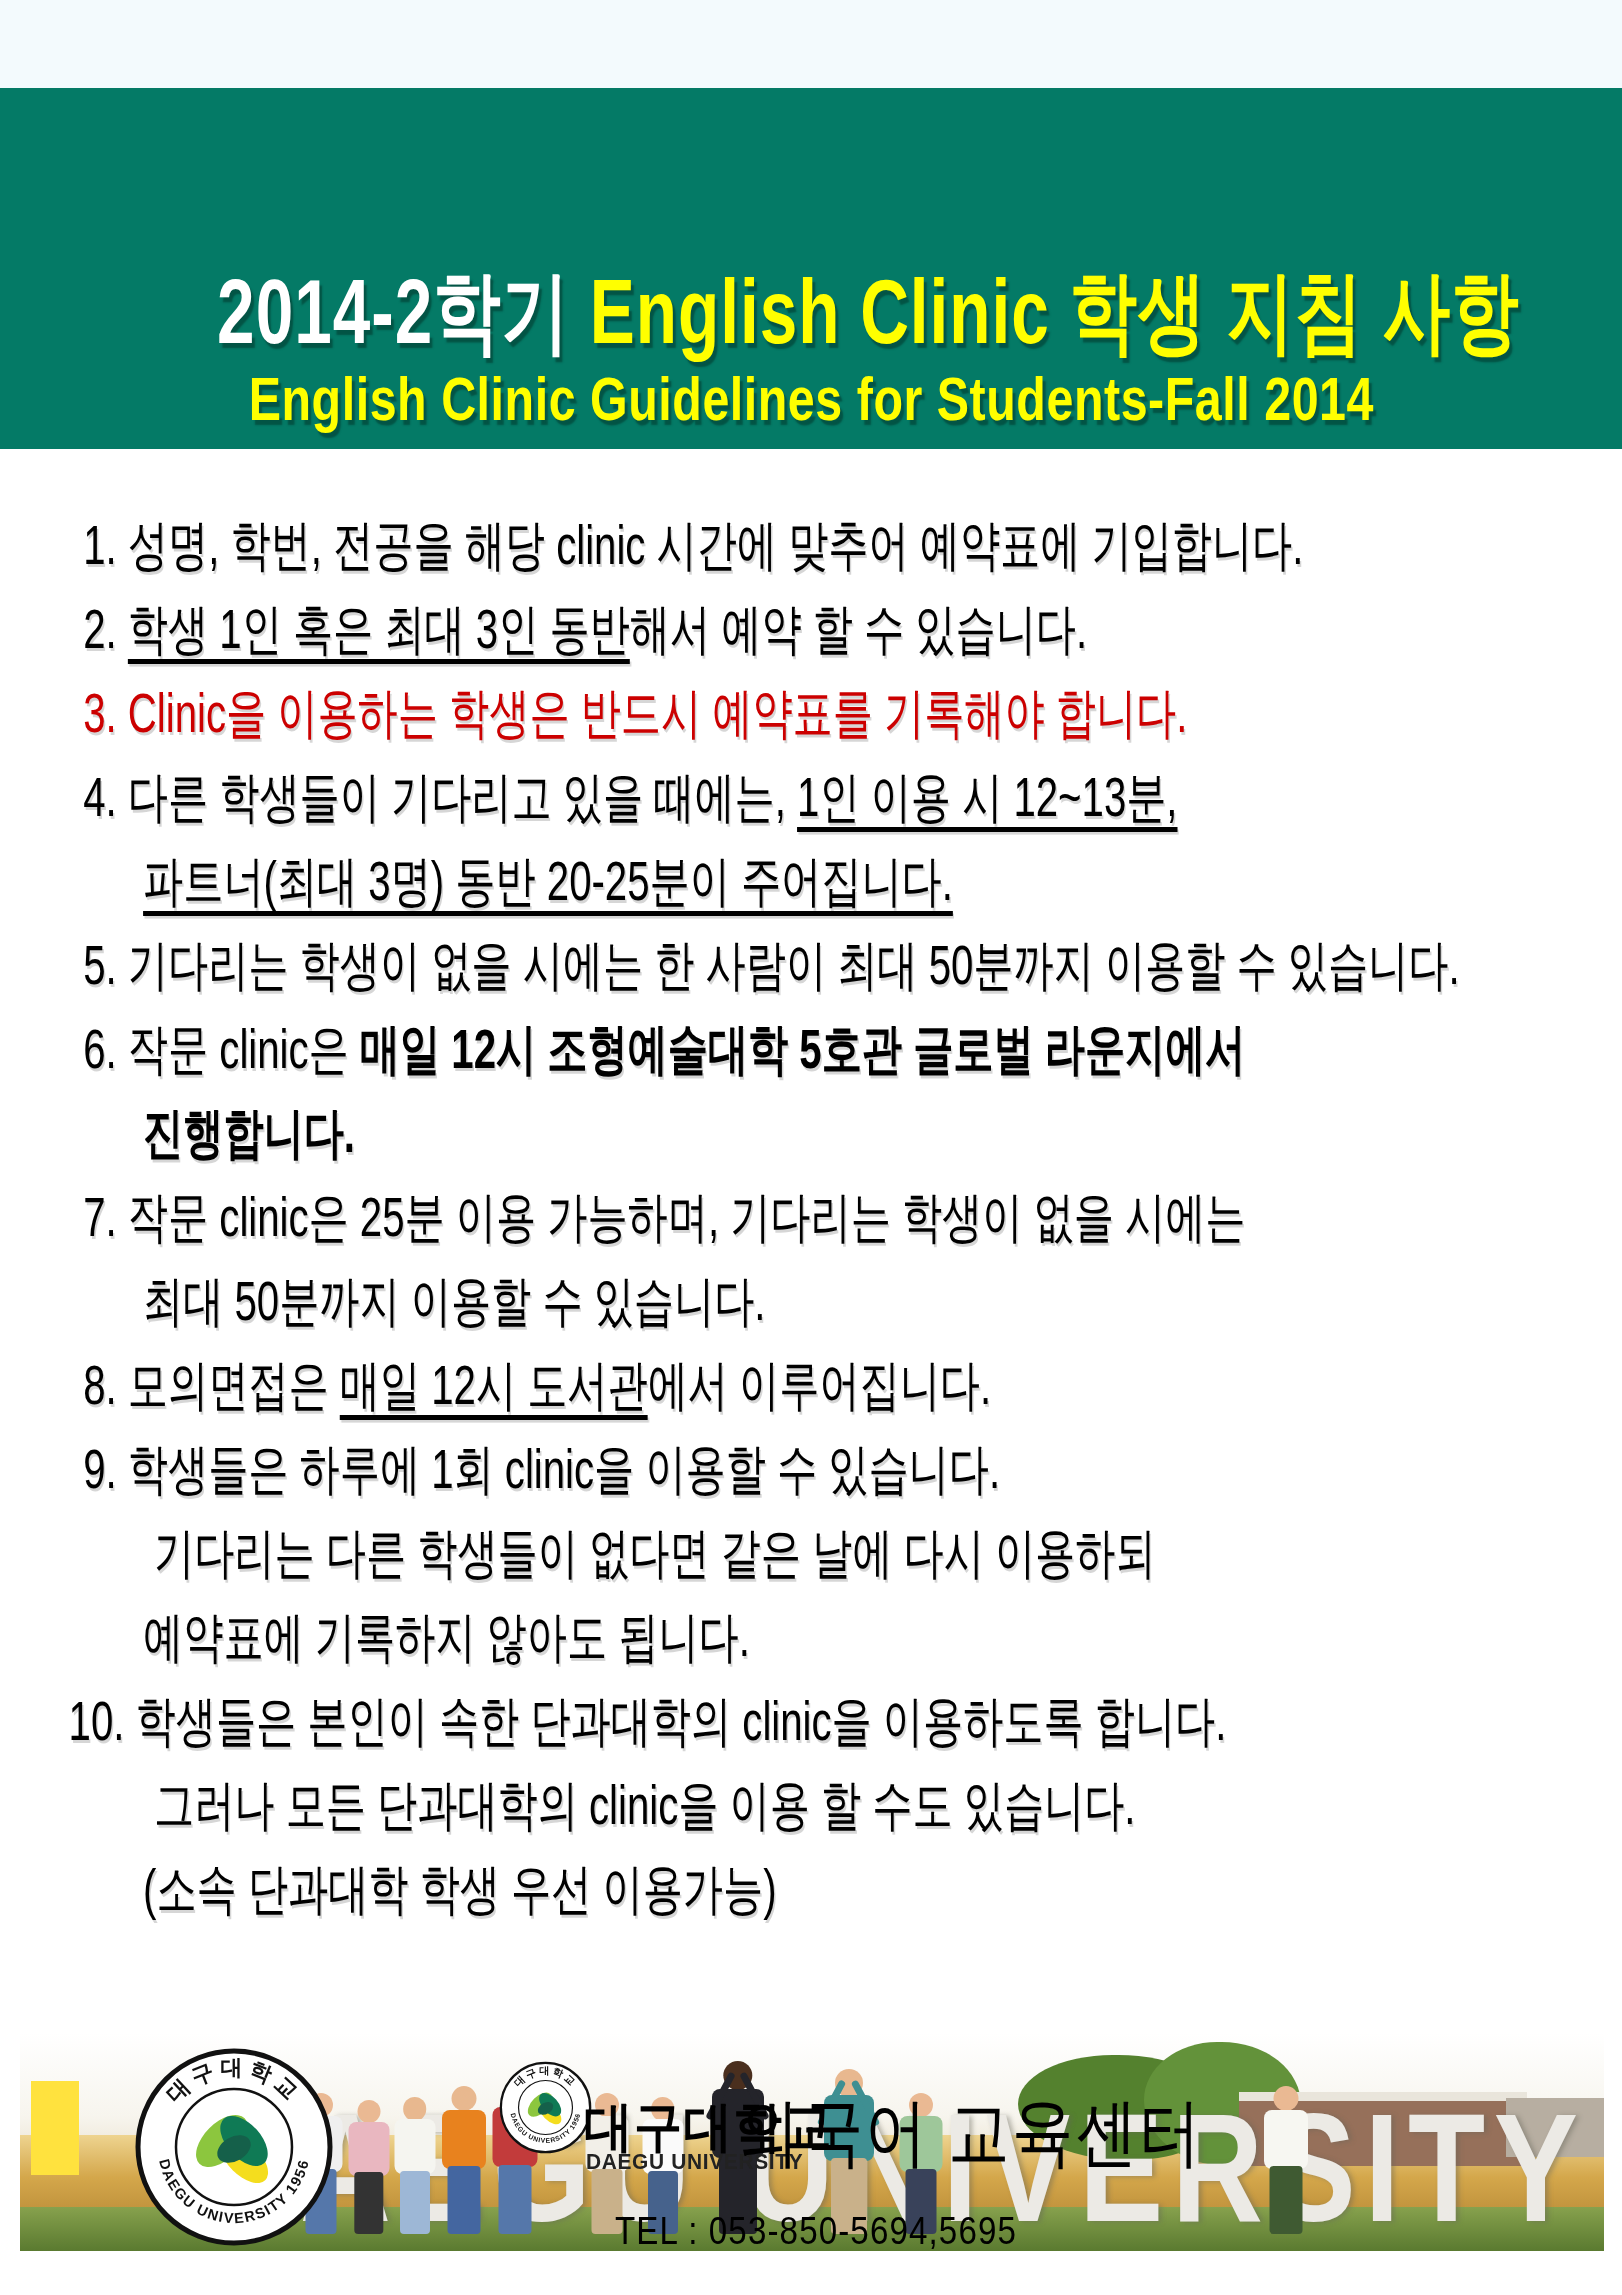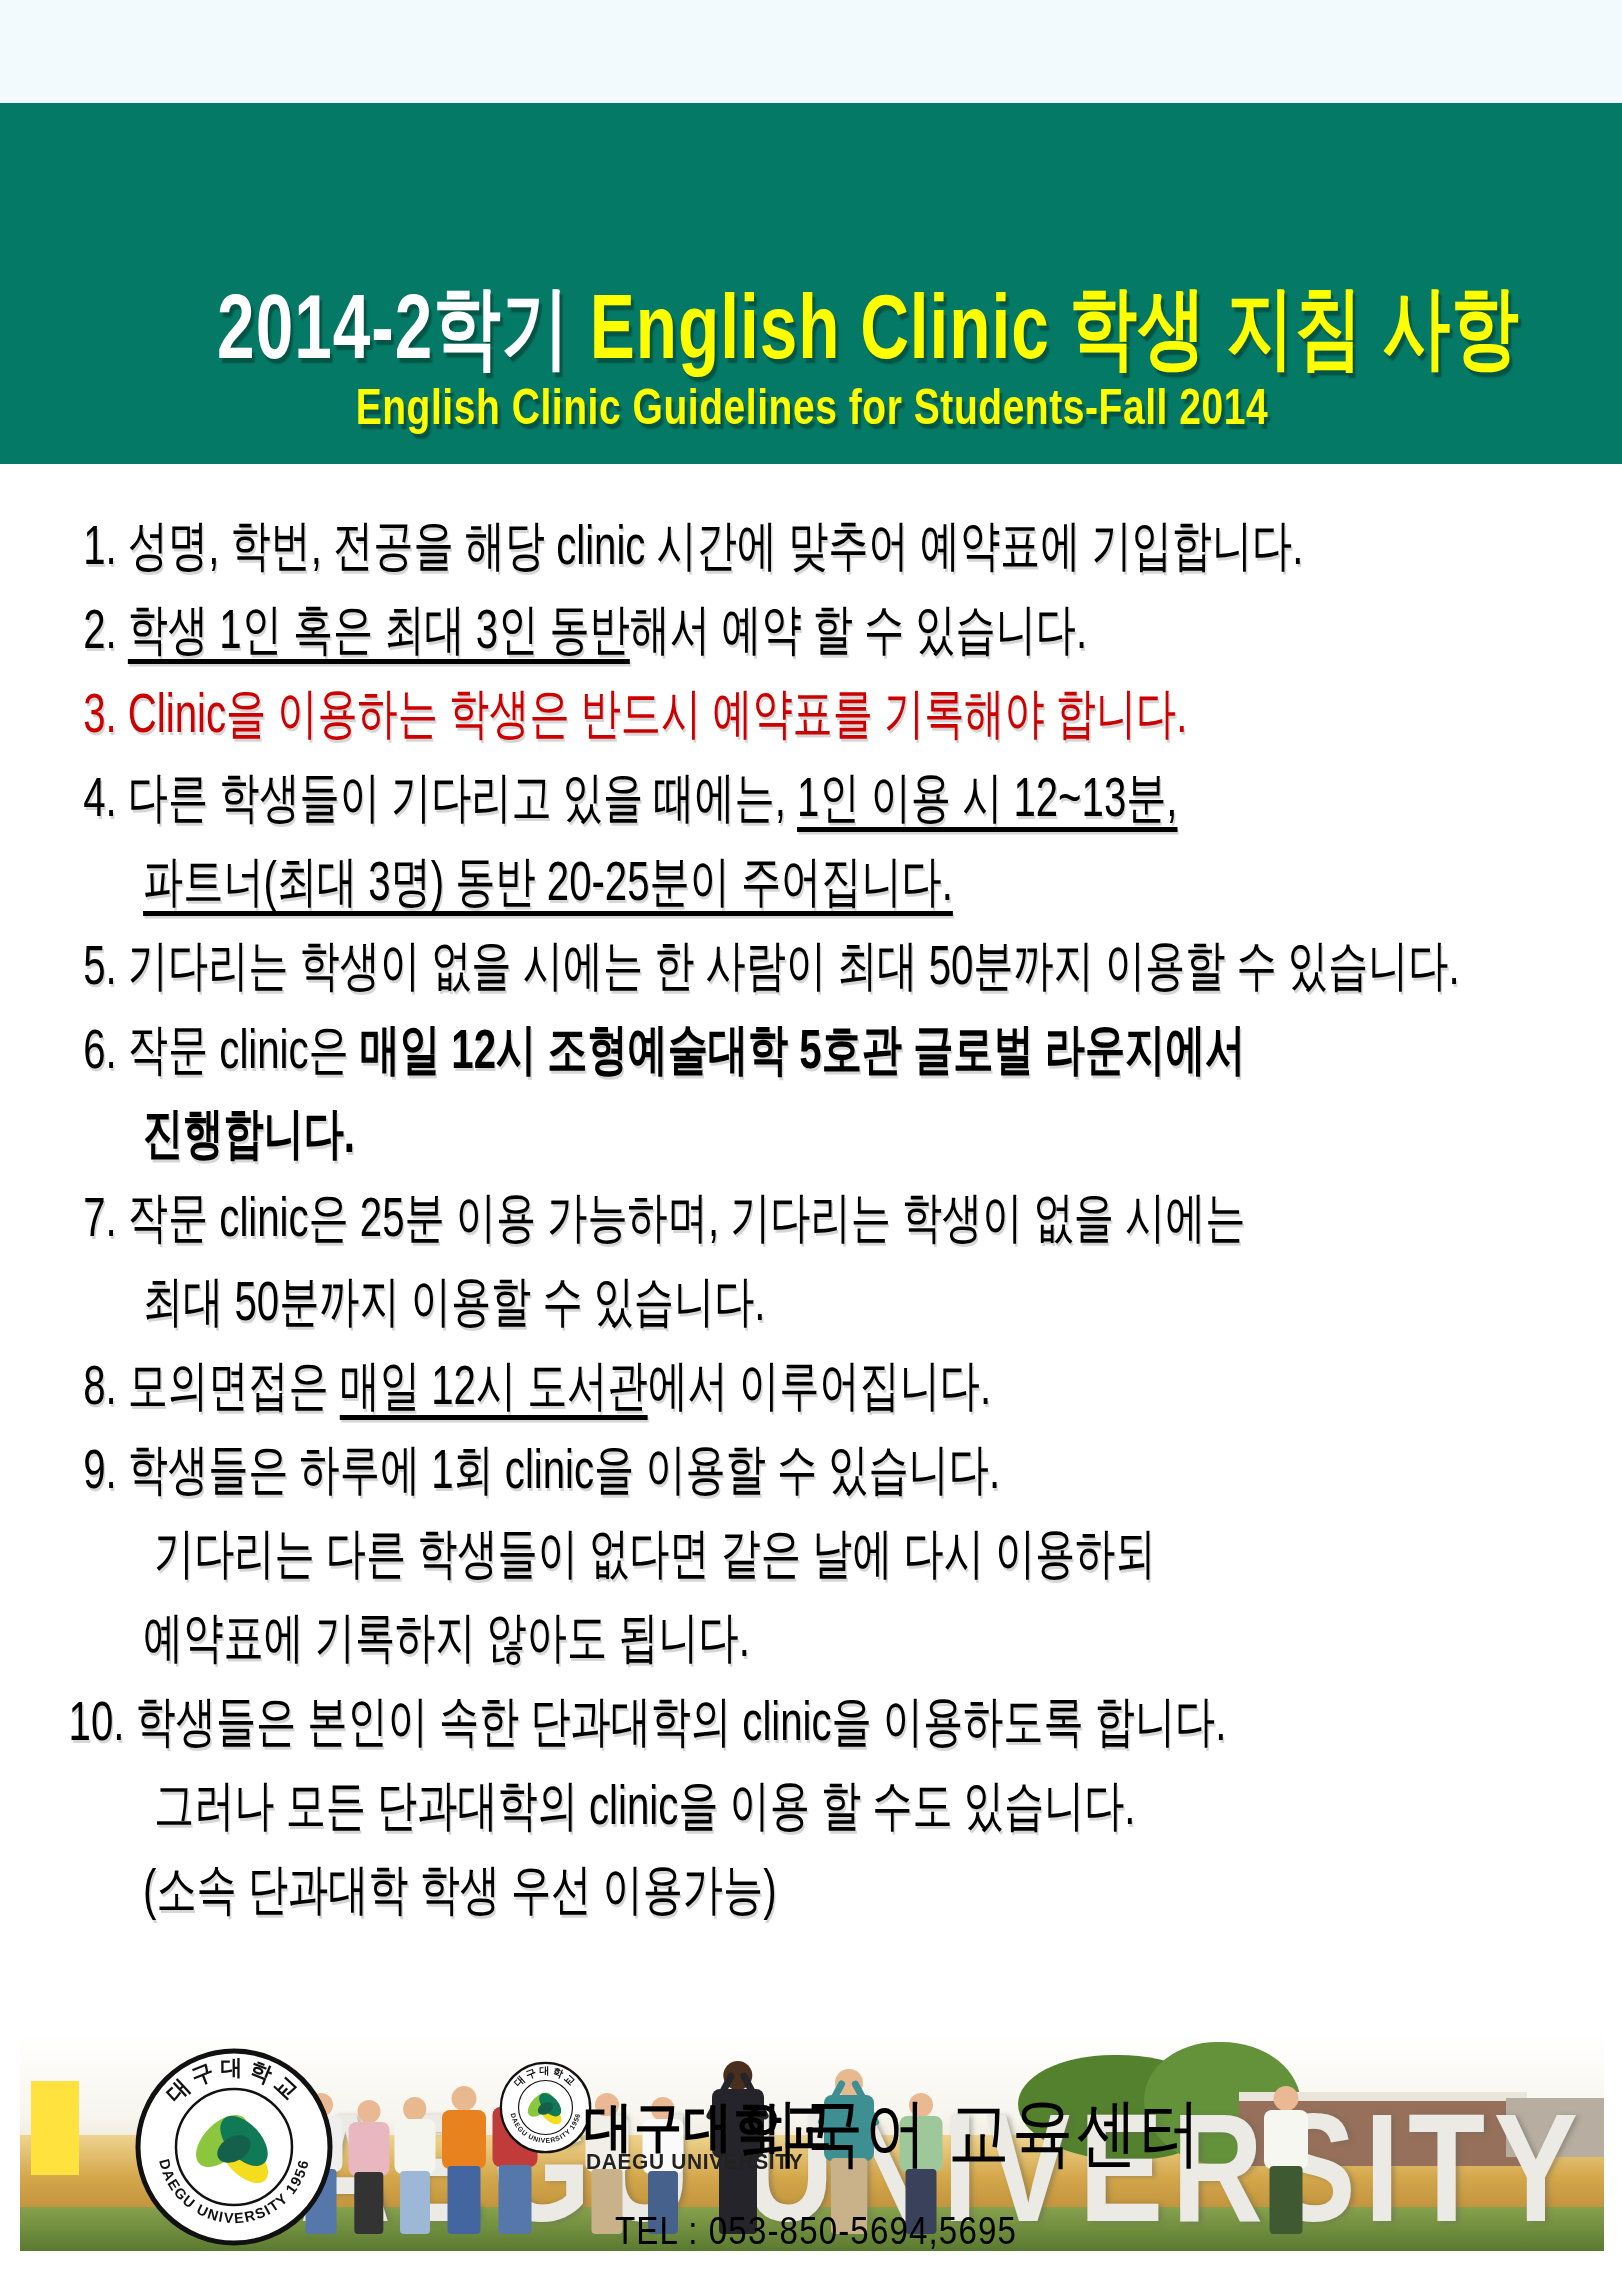--- a/index.html
+++ b/index.html
@@ -2,24 +2,24 @@
 <html style="--banner-green: #047a66; --title-yellow: #ffff00; --title-white: #ffffff; --body-text: #000000; --alert-red: #cc0000; --photo-letters: #eceae5; --yellow-accent: #ffe23e;font-size:10.5px"><head>
 <meta charset="utf-8">
 <style>
   html,body{margin:0;padding:0;background:#ffffff;}
   .page{
     position:relative;width:1623px;height:2295px;background:#ffffff;overflow:hidden;
     font-family:"Liberation Sans", sans-serif;color:#000;
   }
   
   .top-band{position:absolute;top:0;left:0;right:0;height:103px;background:#f3fafd;}
-  .banner{position:absolute;top:103px;left:0;width:1623px;height:361px;background:var(--banner-green,#047a66);}
+  .banner{position:absolute;top:88px;left:0;width:1623px;height:361px;background:var(--banner-green,#047a66);}
   .t1{position:absolute;top:164px;left:0;width:100%;text-align:center;font-size:90px;font-weight:700;white-space:nowrap;}
   .t1-inner{display:inline-block;transform:scaleX(.75);letter-spacing:1.3px;text-shadow:3.9px 4.6px 2px rgba(0,45,35,.5);}
-  .t2{position:absolute;top:275px;left:0;width:100%;text-align:center;font-size:50px;font-weight:700;white-space:nowrap;}
+  .t2{position:absolute;top:275px;left:0;width:100%;text-align:center;font-size:62px;font-weight:700;white-space:nowrap;}
   .t2-inner{display:inline-block;transform:scaleX(.78);letter-spacing:0.7px;color:var(--title-yellow,#ffff00);text-shadow:3.9px 4.6px 2px rgba(0,45,35,.5);}
   .w{color:var(--title-white,#ffffff);} .y{color:var(--title-yellow,#ffff00);}
   
   .guidelines{position:absolute;top:503px;left:0;width:1623px;}
   .gl-line{
     height:84px;line-height:84px;font-size:55px;font-weight:400;white-space:nowrap;
     transform:scaleX(.73);transform-origin:0 50%;color:var(--body-text,#000);
     text-shadow:2px 2.6px 0.7px rgba(0,0,0,.16);
   }
   .gl-line.n{padding-left:114px;}

